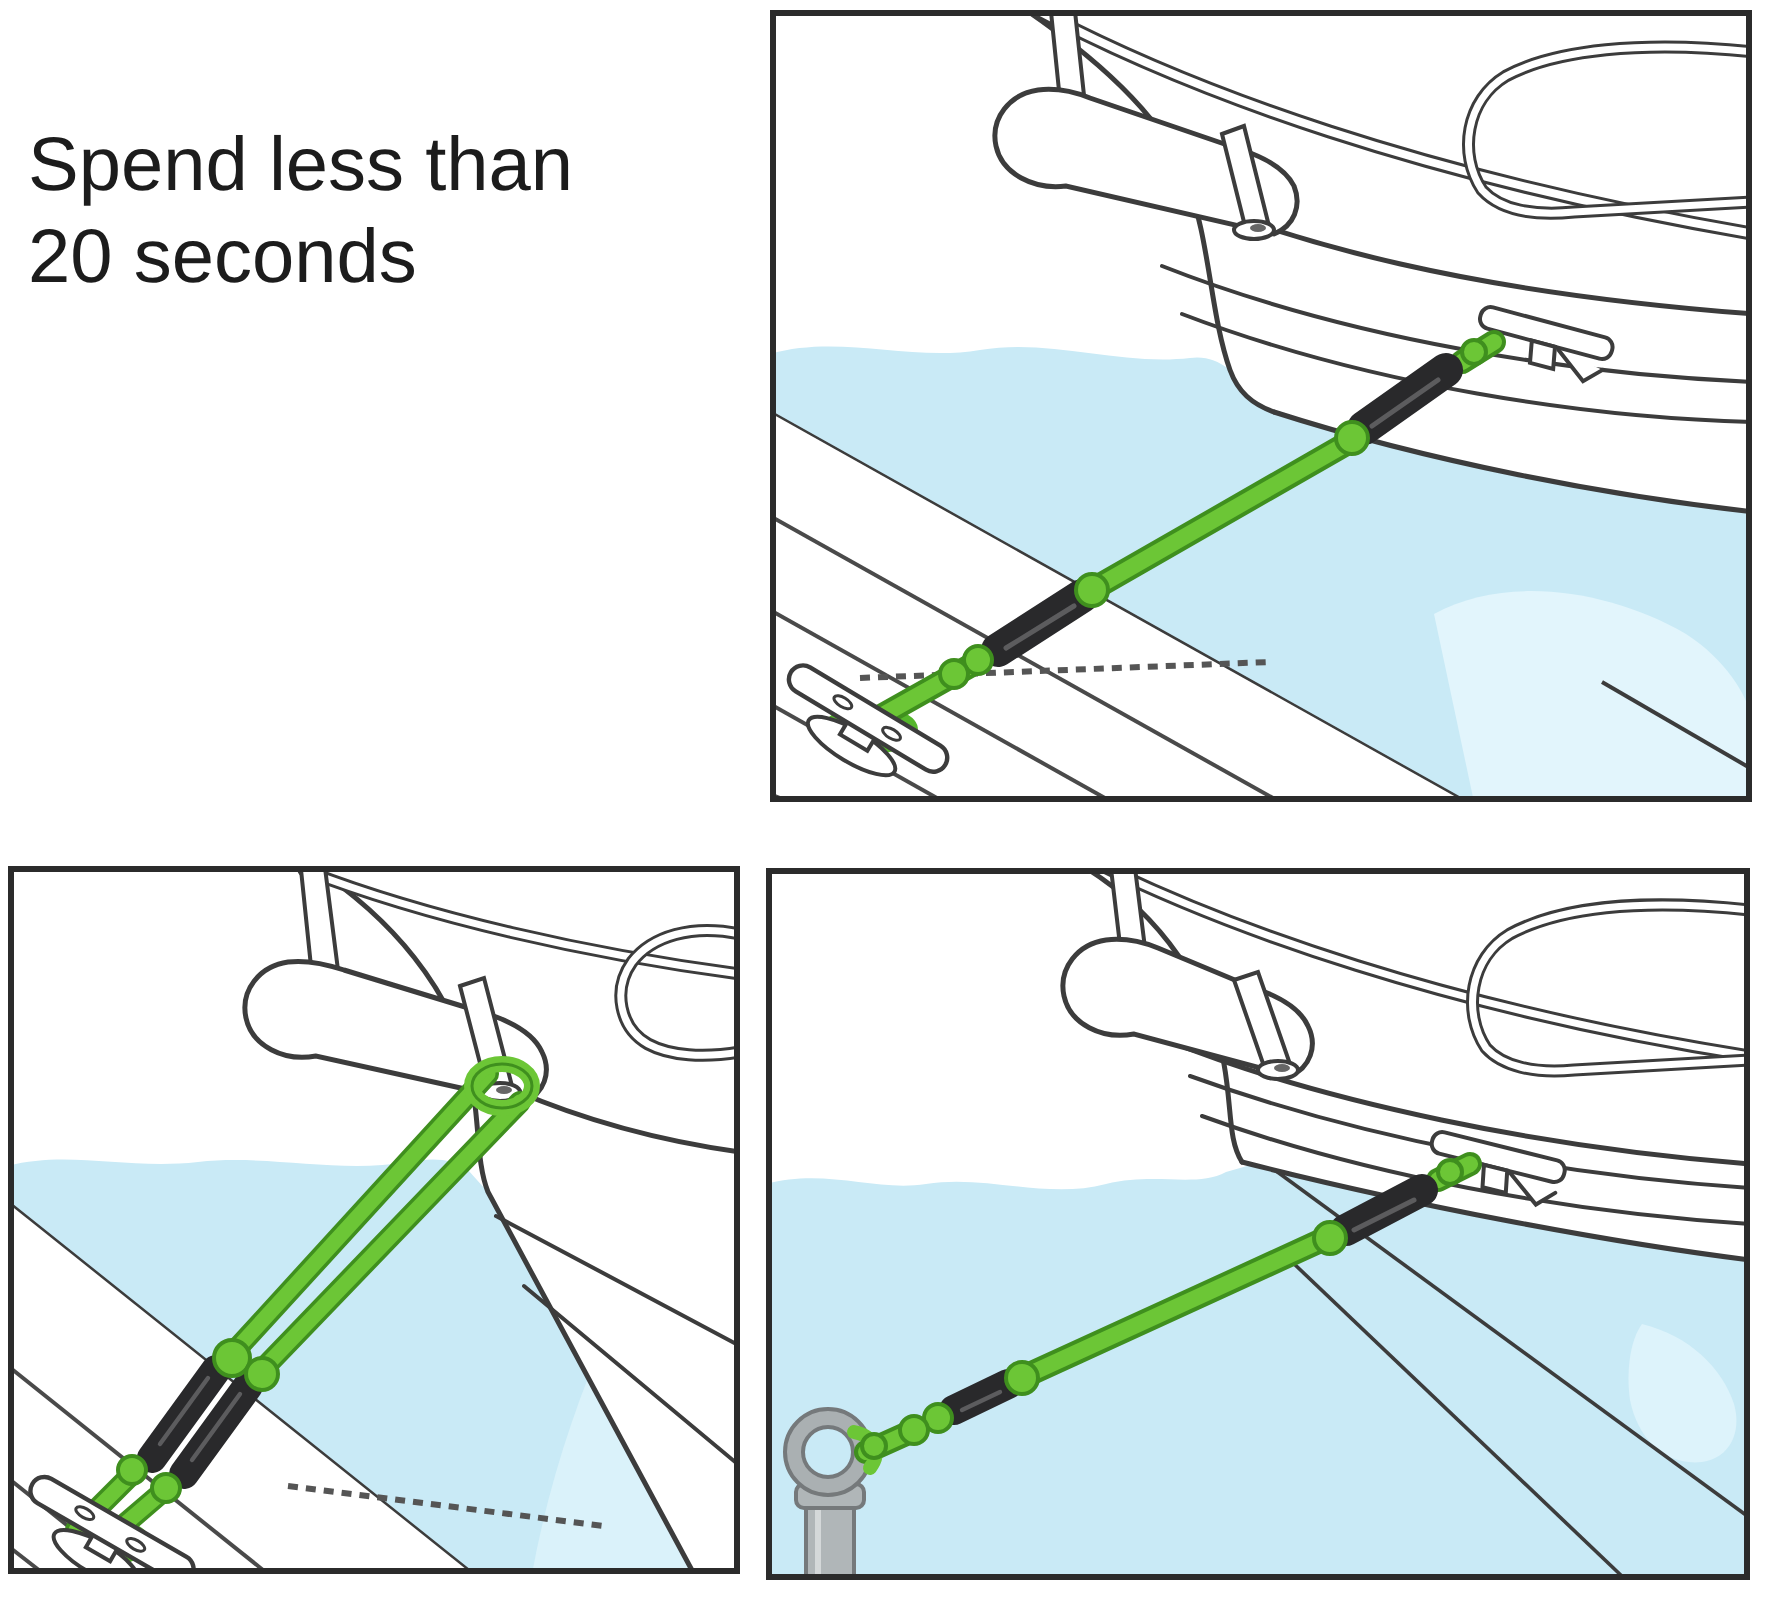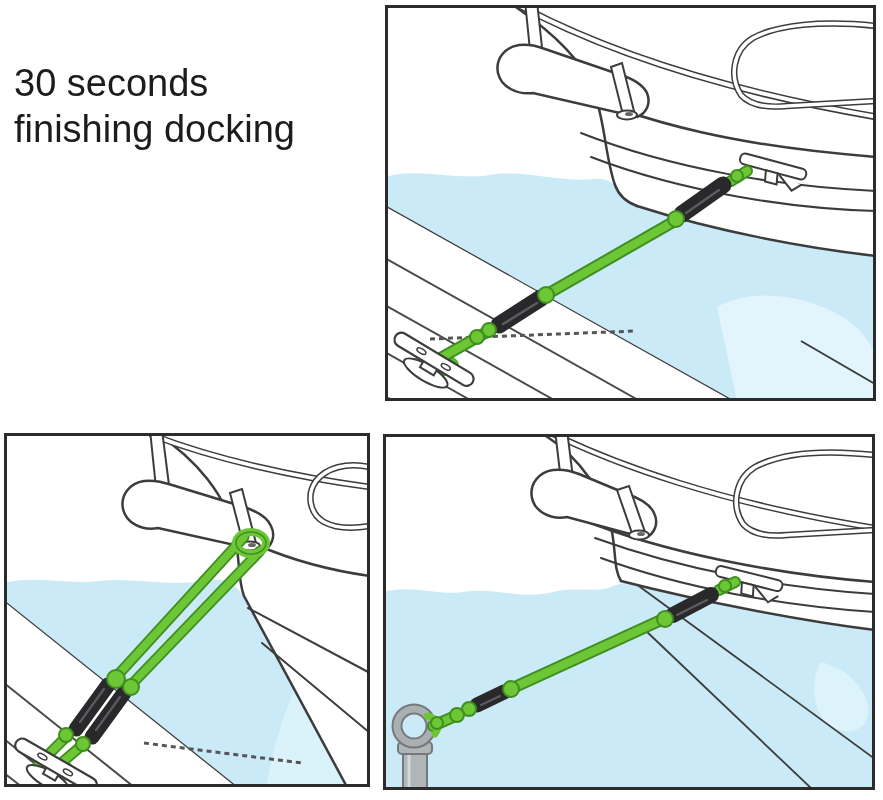--- a/index.html
+++ b/index.html
@@ -17,22 +17,22 @@
 </style>
 </head>
 <body>
 
 <div id="stage">
 
   <div class="textblock">
     <h1 class="title">
     </h1>
     <div class="subtitle">
-      <span>30 seconds</span>
-      <span>finishing docking</span>
+      <span>Spend less than</span>
+      <span>20 seconds</span>
     </div>
   </div>
 
   <figure class="panel" id="panel1" style="margin:0">
   <svg width="491" height="396" viewBox="0 0 491 396">
     <defs>
       <clipPath id="p1dock">
             <path d="M0,200 L350,396 L0,396 Z"></path>
           </clipPath>
     </defs>

